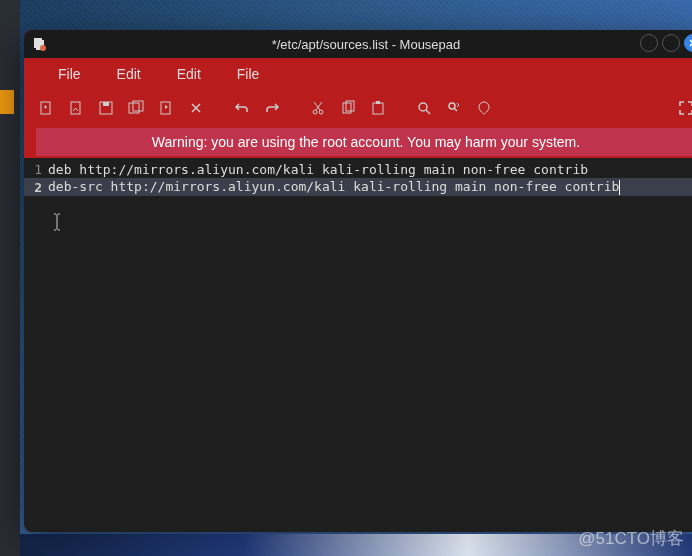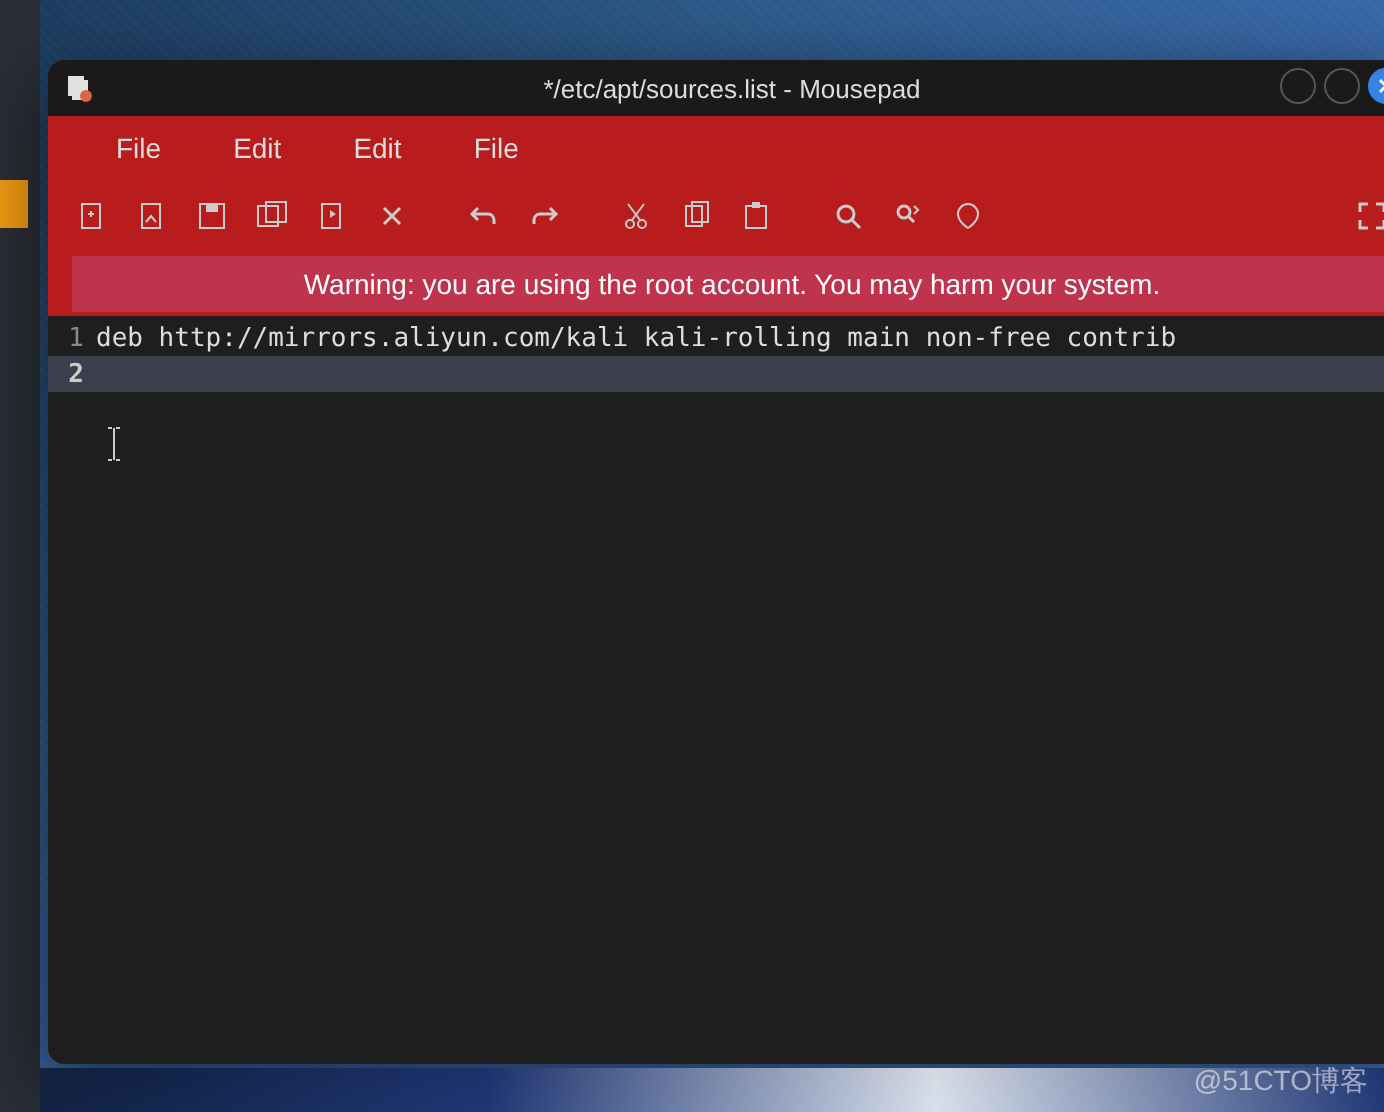--- a/index.html
+++ b/index.html
@@ -136,21 +136,21 @@
   .ibeam {
     position: absolute;
     left: 28px; top: 55px;
     color: #ccc;
     font-size: 16px;
   }
   .watermark {
     position: absolute;
     right: 8px; bottom: 6px;
     color: rgba(255,255,255,0.55);
-    font-size: 14px;
+    font-size: 17px;
   }
   .bottom-strip {
     position: absolute;
     left: 20px; right: 0; bottom: 0; height: 22px;
     background: linear-gradient(90deg, #0a1530, #1a2d6b, #ffffff, #1a2d6b);
     opacity: 0.8;
   }
 </style>
 </head>
 <body>
@@ -283,20 +283,21 @@
 
   <div class="warning-bar">Warning: you are using the root account. You may harm your system.</div>
 
   <div class="editor">
     <div class="line">
       <div class="line-num">1</div>
       <div class="line-text">deb http://mirrors.aliyun.com/kali kali-rolling main non-free contrib</div>
     </div>
     <div class="line sel">
       <div class="line-num">2</div>
+      <div class="line-text"><span>deb-src http://mirrors.aliyun.com/kali kali-rolling main non-free contrib</span><span class="cursor-caret"></span></div>
     </div>
     <div class="ibeam">
       <svg width="10" height="18" viewBox="0 0 10 18">
           <path d="M2 1h2M6 1h2M5 1v16M2 17h2M6 17h2" stroke="#ccc" stroke-width="1"></path>
         </svg>
     </div>
   </div>
 
 </div>
 

